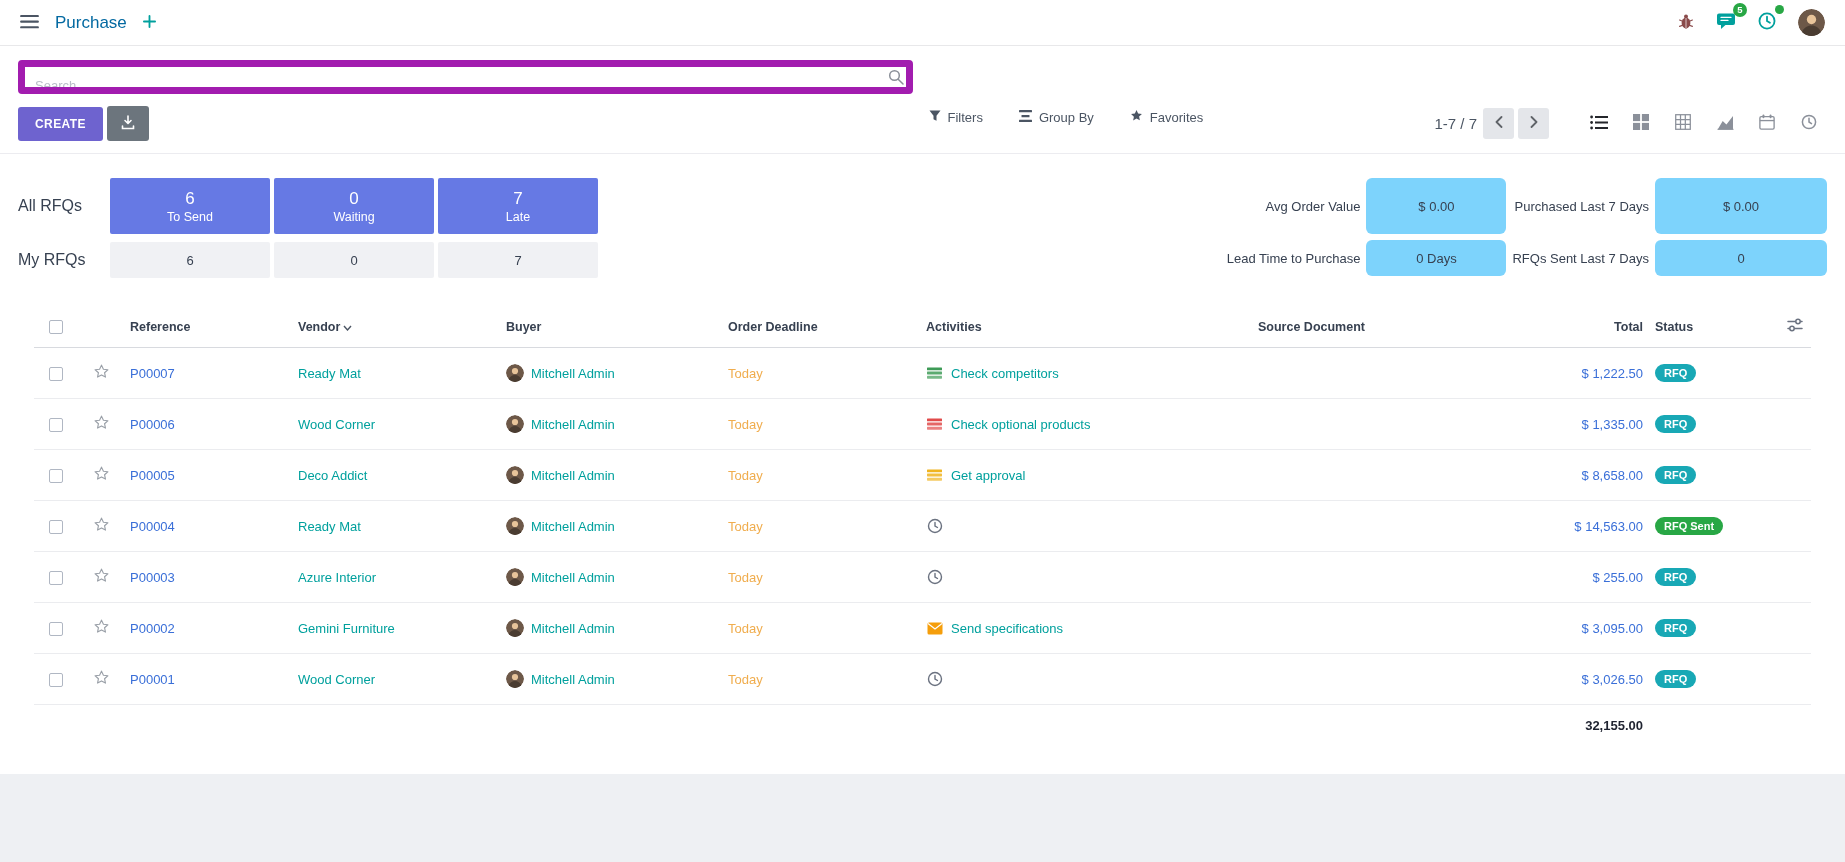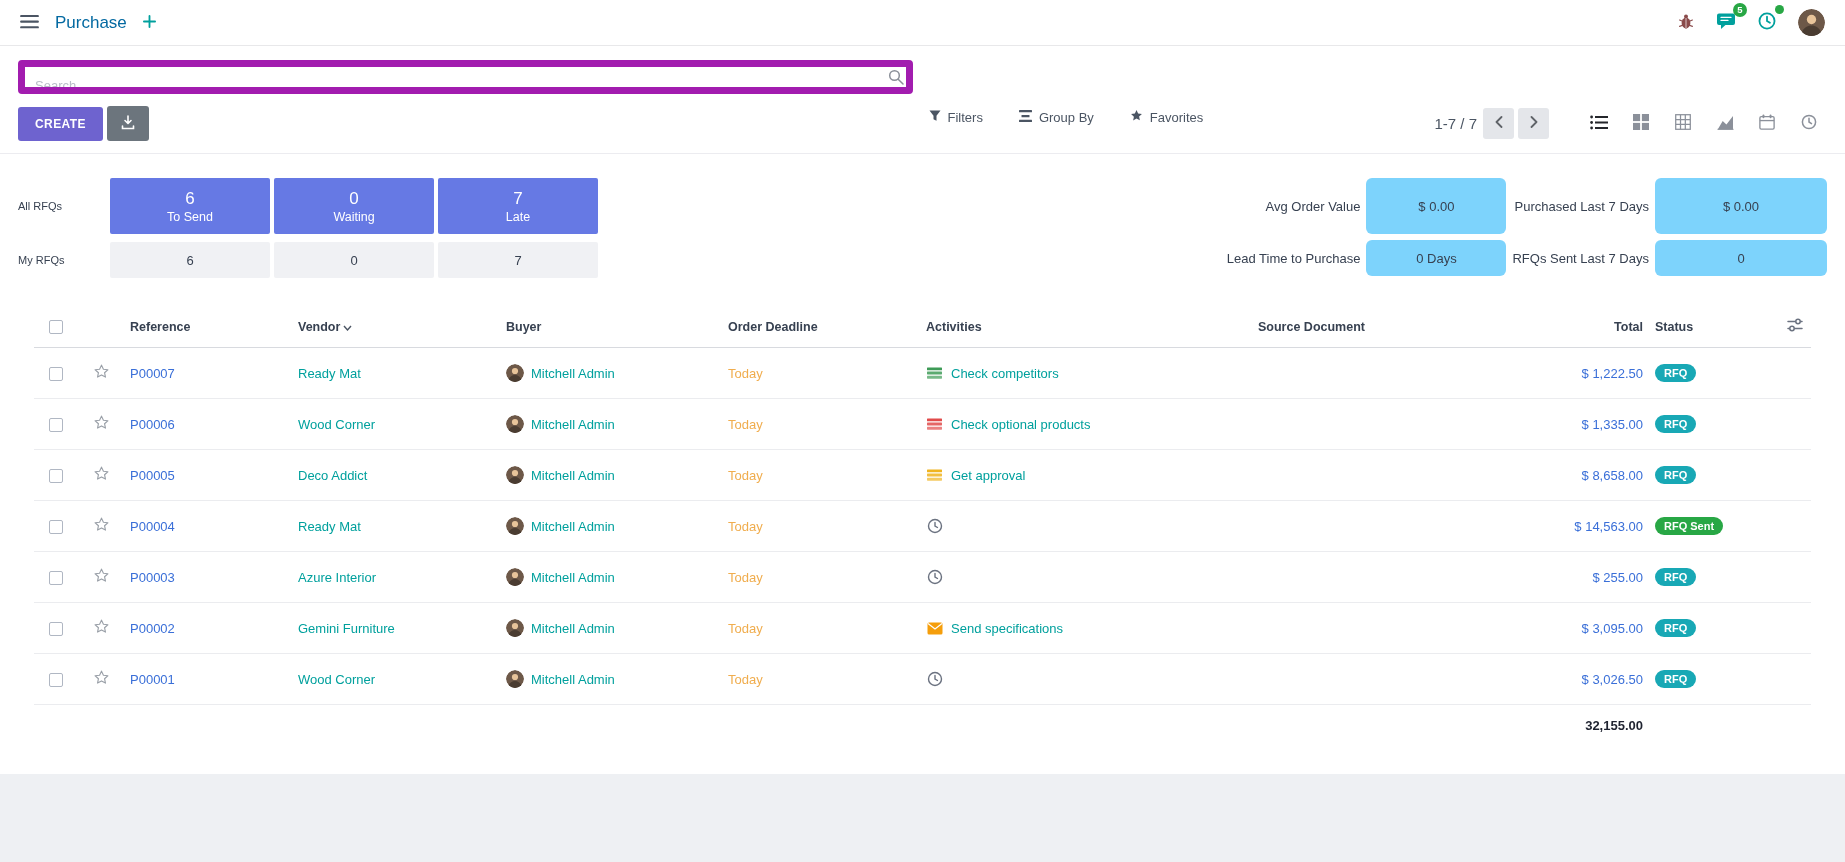--- a/index.html
+++ b/index.html
@@ -88,21 +88,21 @@
     display:flex; align-items:center; justify-content:center; color:#8b909a;
   }
   .view-btn.active{color:#24262b;}
 
   
   .dashboard{display:flex; padding:24px 18px 28px; align-items:start;}
   .dash-left{
     display:grid; grid-template-columns:88px 160px 160px 160px;
     grid-template-rows:56px 36px; column-gap:4px; row-gap:8px; align-items:stretch;
   }
-  .dash-row-label{align-self:center; font-size:11px; color:#374151;}
+  .dash-row-label{align-self:center; font-size:16px; color:#374151;}
   .tile{border-radius:2px; display:flex; flex-direction:column; align-items:center;
     justify-content:center; cursor:pointer;}
   .tile.blue{background:var(--tile-blue); color:#fff;}
   .tile.blue .tile-count{font-size:17px; line-height:1.3;}
   .tile.blue .tile-label{font-size:12.5px;}
   .tile.gray{background:#f0f1f4; color:#374151; font-size:13px;}
   .dash-right{
     margin-left:auto; display:grid;
     grid-template-columns:auto 140px auto 172px;
     grid-template-rows:56px 36px; column-gap:18px; row-gap:8px; align-items:stretch;gap:6px;

